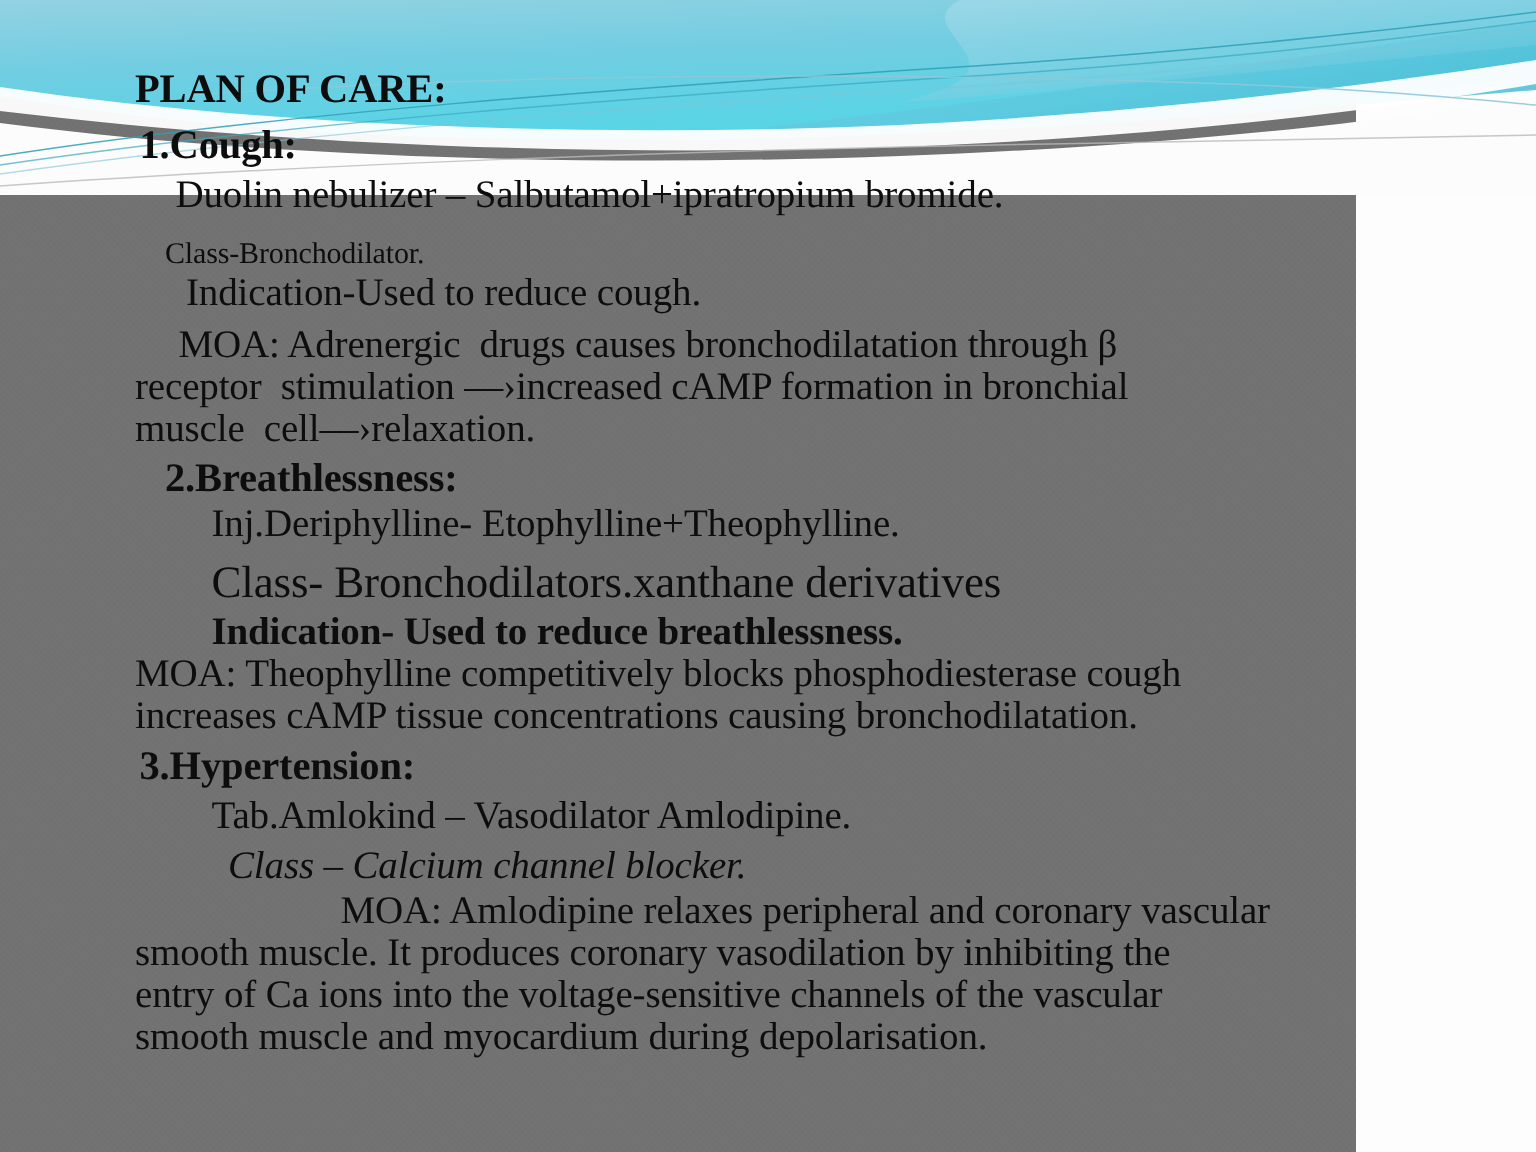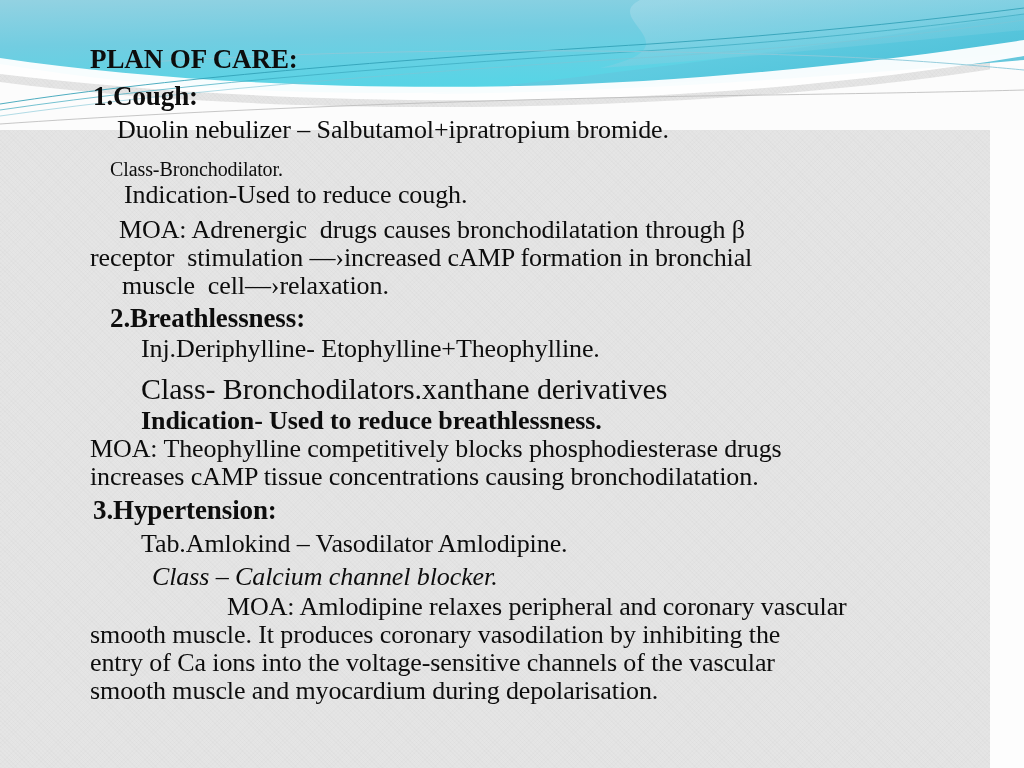--- a/index.html
+++ b/index.html
@@ -12,23 +12,23 @@
     overflow: hidden;
     background: #fdfdfd;
     font-family: "Liberation Serif", "DejaVu Serif", serif;
     position: relative;
   }
 
   
   #slide {
     position: absolute;
     inset: 0;
-    width: 990px;
+    width: 904px;
     height: 768px;
-    background: #e5e5e5;
+    background: #737373;
   }
   #bg-texture {
     position: absolute;
     inset: 0;
     pointer-events: none;
     background-image:
       repeating-linear-gradient(45deg, rgba(0,0,0,0.016) 0 1px, rgba(0,0,0,0) 1px 3px),
       repeating-linear-gradient(-45deg, rgba(0,0,0,0.012) 0 1px, rgba(0,0,0,0) 1px 3px);
   }
   #header-wave {
@@ -119,26 +119,26 @@
   </svg>
 
   <div id="content">
       <div class="line heading" style="left: 90px; top: 46px; font-size: 27px;">PLAN OF CARE:</div>
       <div class="line heading" style="left: 93px; top: 83px; font-size: 27px;">1.Cough:</div>
       <div class="line body-line" style="left: 117px; top: 117px; font-size: 26px;">Duolin nebulizer – Salbutamol+ipratropium bromide.</div>
       <div class="line body-line" style="left: 90px; top: 159px; font-size: 20px; margin-left: 20px;">Class-Bronchodilator.</div>
       <div class="line body-line" style="left: 124px; top: 182px; font-size: 26px;">Indication-Used to reduce cough.</div>
       <div class="line body-line" style="left: 119px; top: 217px; font-size: 26px;">MOA: Adrenergic  drugs causes bronchodilatation through β</div>
       <div class="line body-line" style="left: 90px; top: 245px; font-size: 26px;">receptor  stimulation —›increased cAMP formation in bronchial</div>
-      <div class="line body-line" style="left: 90px; top: 273px; font-size: 26px; margin-left: 32px;">muscle  cell—›relaxation.</div>
+      <div class="line body-line" style="left: 90px; top: 273px; font-size: 26px;">muscle  cell—›relaxation.</div>
       <div class="line heading" style="left: 110px; top: 305px; font-size: 27px;">2.Breathlessness:</div>
       <div class="line body-line" style="left: 141px; top: 336px; font-size: 26px;">Inj.Deriphylline- Etophylline+Theophylline.</div>
       <div class="line body-line" style="left: 141px; top: 374px; font-size: 30px;">Class- Bronchodilators.xanthane derivatives</div>
       <div class="line body-line" style="left: 141px; top: 408px; font-size: 26px; font-weight: bold;">Indication- Used to reduce breathlessness.</div>
-      <div class="line body-line" style="left: 90px; top: 436px; font-size: 26px;">MOA: Theophylline competitively blocks phosphodiesterase drugs</div>
+      <div class="line body-line" style="left: 90px; top: 436px; font-size: 26px;">MOA: Theophylline competitively blocks phosphodiesterase cough</div>
       <div class="line body-line" style="left: 90px; top: 464px; font-size: 26px;">increases cAMP tissue concentrations causing bronchodilatation.</div>
       <div class="line heading" style="left: 93px; top: 497px; font-size: 27px;">3.Hypertension:</div>
       <div class="line body-line" style="left: 141px; top: 531px; font-size: 26px;">Tab.Amlokind – Vasodilator Amlodipine.</div>
       <div class="line body-line" style="left: 152px; top: 564px; font-size: 26px; font-style: italic;">Class – Calcium channel blocker.</div>
       <div class="line body-line" style="left: 227px; top: 594px; font-size: 26px;">MOA: Amlodipine relaxes peripheral and coronary vascular</div>
       <div class="line body-line" style="left: 90px; top: 622px; font-size: 26px;">smooth muscle. It produces coronary vasodilation by inhibiting the</div>
       <div class="line body-line" style="left: 90px; top: 650px; font-size: 26px;">entry of Ca ions into the voltage-sensitive channels of the vascular</div>
       <div class="line body-line" style="left: 90px; top: 678px; font-size: 26px;">smooth muscle and myocardium during depolarisation.</div>
     </div>
 

